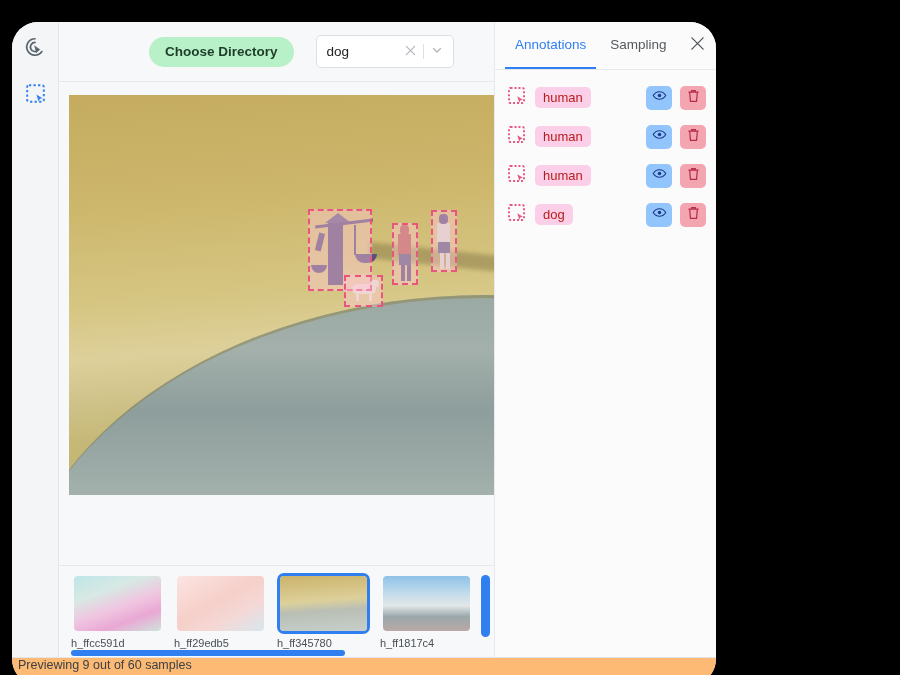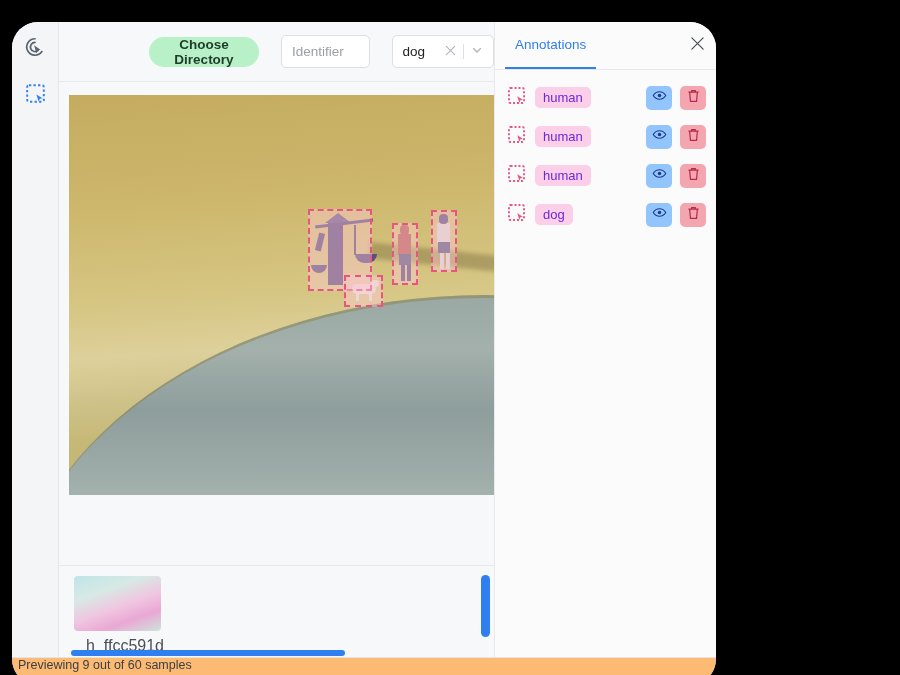--- a/index.html
+++ b/index.html
@@ -167,22 +167,22 @@
   .thumb { width: 93px; flex: 0 0 93px; }
   .thumb .pic {
     width: 93px; height: 61px;
     border-radius: 7px;
     overflow: hidden;
     position: relative;
     border: 3px solid transparent;
   }
   .thumb.sel .pic { border-color: #2f7ff0; }
   .thumb .cap {
-    text-align: right;
-    font-size: 16px;
+    text-align: left;
+    font-size: 11px;
     color: #4a4f55;
     margin-top: 3px;
     white-space: nowrap;
   }
   .t-flower1 { background: linear-gradient(160deg,#bfe5e8 0%, #d7e9e4 30%, #f0c5e0 55%, #e9a8d4 75%, #cfe3dd 100%); }
   .t-pink    { background: linear-gradient(150deg,#fbe5e2 0%, #f6cfc9 45%, #f4d8d6 70%, #d8e7ef 100%); }
   .t-moor    { background: linear-gradient(180deg,#9aa1a8 0%, #b0b6bb 28%, #4e5744 48%, #66703f 72%, #7b7f4a 100%); }
   .t-beach   { background: linear-gradient(176deg,#cbb36a 0%, #ddd09a 45%, #b9bfb4 62%, #c7cfca 100%); }
   .t-lilac   { background: linear-gradient(150deg,#4b8a1e 0%, #5f9f25 40%, #c055a8 58%, #8e3f86 78%, #3f7a18 100%); }
   .t-coast   { background: linear-gradient(180deg,#8fc2e8 0%, #c6ddec 34%, #e2e7e6 54%, #9aa7ab 74%, #b9a9a6 100%); }
@@ -243,21 +243,21 @@
   .ann-list { padding: 8px 0 0 0; }
   .ann-row {
     display: flex;
     align-items: center;
     height: 39px;
     padding: 0 10px 0 12px;
     gap: 9px;
   }
   .ann-tag {
     background: #fbcfe8;
-    color: #6d28d9;
+    color: #b91c1c;
     border-radius: 5px;
     font-size: 13px;
     padding: 3px 8px;
   }
   .ann-actions { margin-left: auto; display: flex; gap: 8px; }
   .act {
     width: 26px; height: 24px;
     border-radius: 5px;
     display: flex; align-items: center; justify-content: center;
     cursor: pointer;
@@ -302,23 +302,20 @@
           </svg>
         </span>
       </div>
     </div>
 
     <div class="center">
 
       <div class="toolbar">
         <button class="btn-choose">Choose Directory</button>
 
-        <div class="field field-ident">
-          <span class="ph">Identifier</span>
-        </div>
 
         <div class="field field-select">
           <span class="val">dog</span>
           <span class="sel-ctl">
             <span>
               <svg width="11" height="11" viewBox="0 0 12 12">
                 <path d="M1.5 1.5l9 9M10.5 1.5l-9 9" stroke="#b0b5ba" stroke-width="1.2" stroke-linecap="round"></path>
               </svg>
             </span>
             <span class="sel-sep"></span>
@@ -371,32 +368,51 @@
       </div>
 
       <div class="thumbstrip">
         <div class="thumbs">
           <div class="thumb">
             <div class="pic">
                 <div class="t-flower1" style="width:100%;height:100%"></div>
               </div>
             <div class="cap">h_ffcc591d</div>
           </div>
+          <div class="thumb">
+            <div class="pic">
+                <div class="t-pink" style="width:100%;height:100%"></div>
+              </div>
+            <div class="cap">h_ff29edb5</div>
+          </div>
+          <div class="thumb sel">
+            <div class="pic">
+                <div class="t-beach" style="width:100%;height:100%"></div>
+              </div>
+            <div class="cap">h_ff345780</div>
+          </div>
+          <div class="thumb">
+            <div class="pic">
+                <div class="t-coast" style="width:100%;height:100%"></div>
+              </div>
+            <div class="cap">h_ff1817c4</div>
+          </div>
 
         </div>
         <div class="vscroll-thumb"></div>
         <div class="hscroll-track">
           <div class="hscroll-thumb"></div>
         </div>
       </div>
     </div>
 
     <div class="panel">
       <div class="panel-tabs">
         <div class="ptab active">Annotations</div>
+        <div class="ptab">Sampling</div>
         <div class="panel-close">
           <span>
             <svg width="15" height="15" viewBox="0 0 16 16">
               <path d="M2 2l12 12M14 2L2 14" stroke="#50555b" stroke-width="1.4" stroke-linecap="round"></path>
             </svg>
           </span>
         </div>
       </div>
 
       <div class="ann-list">

